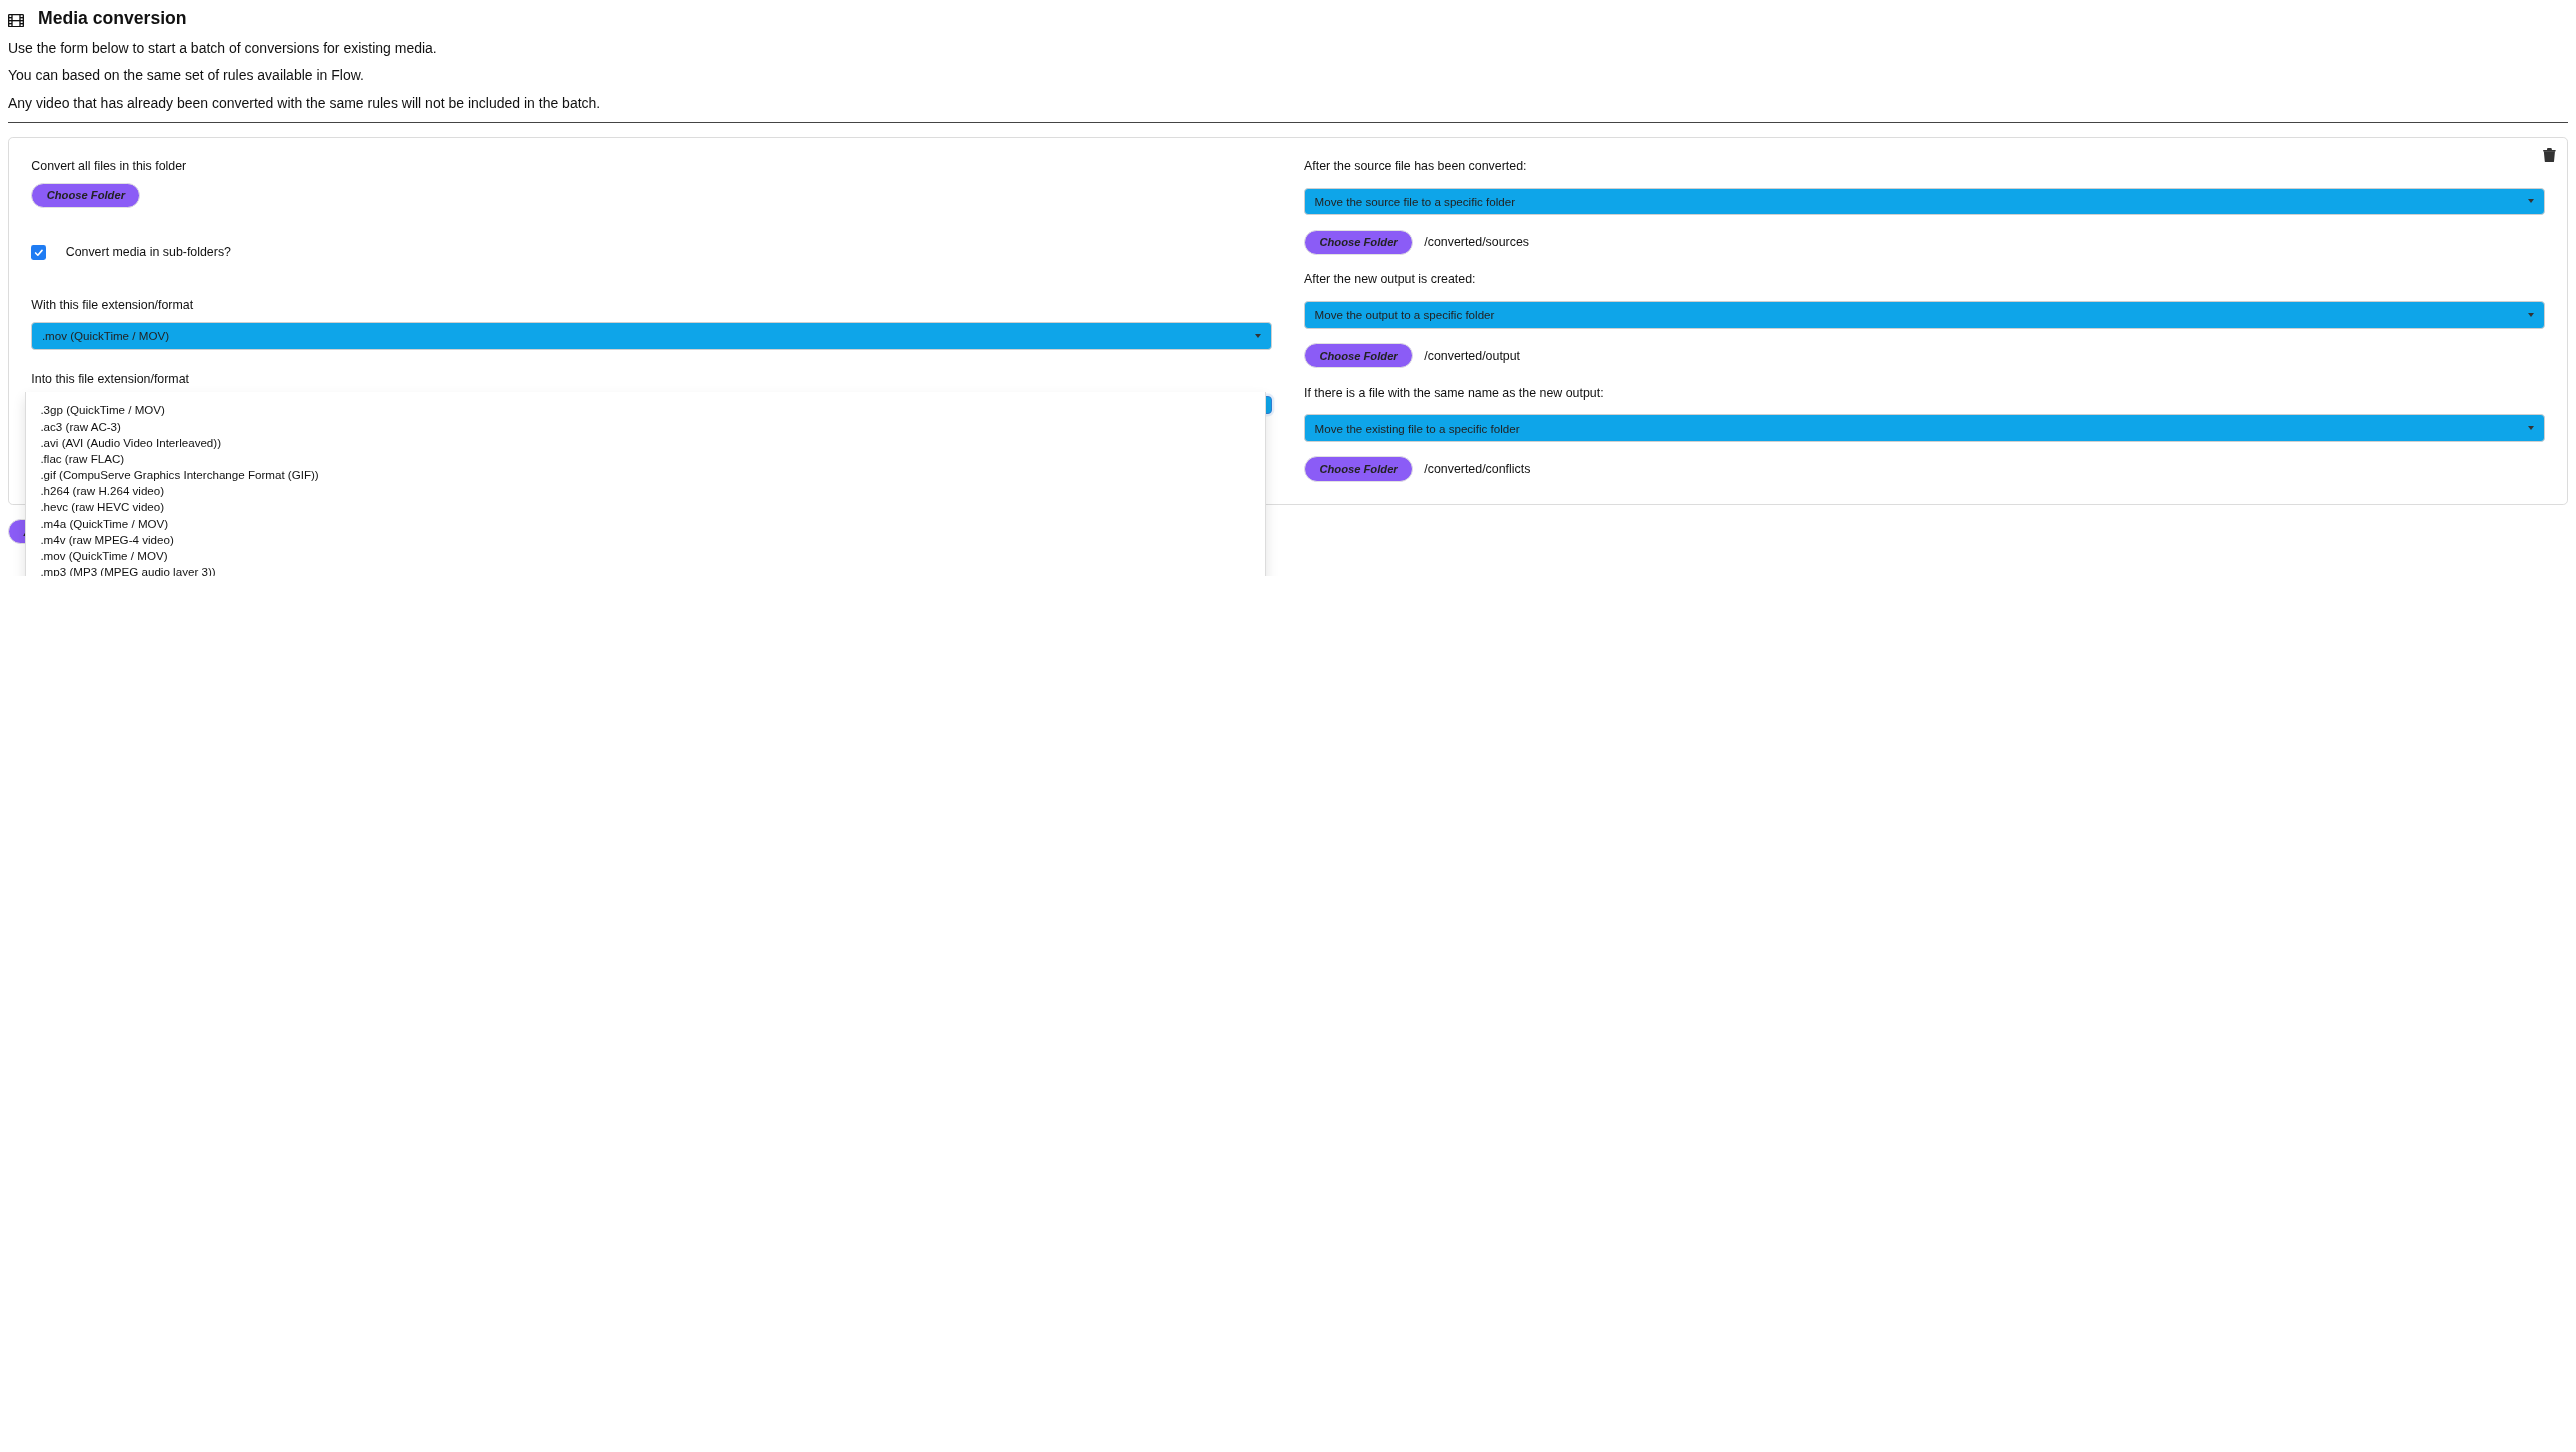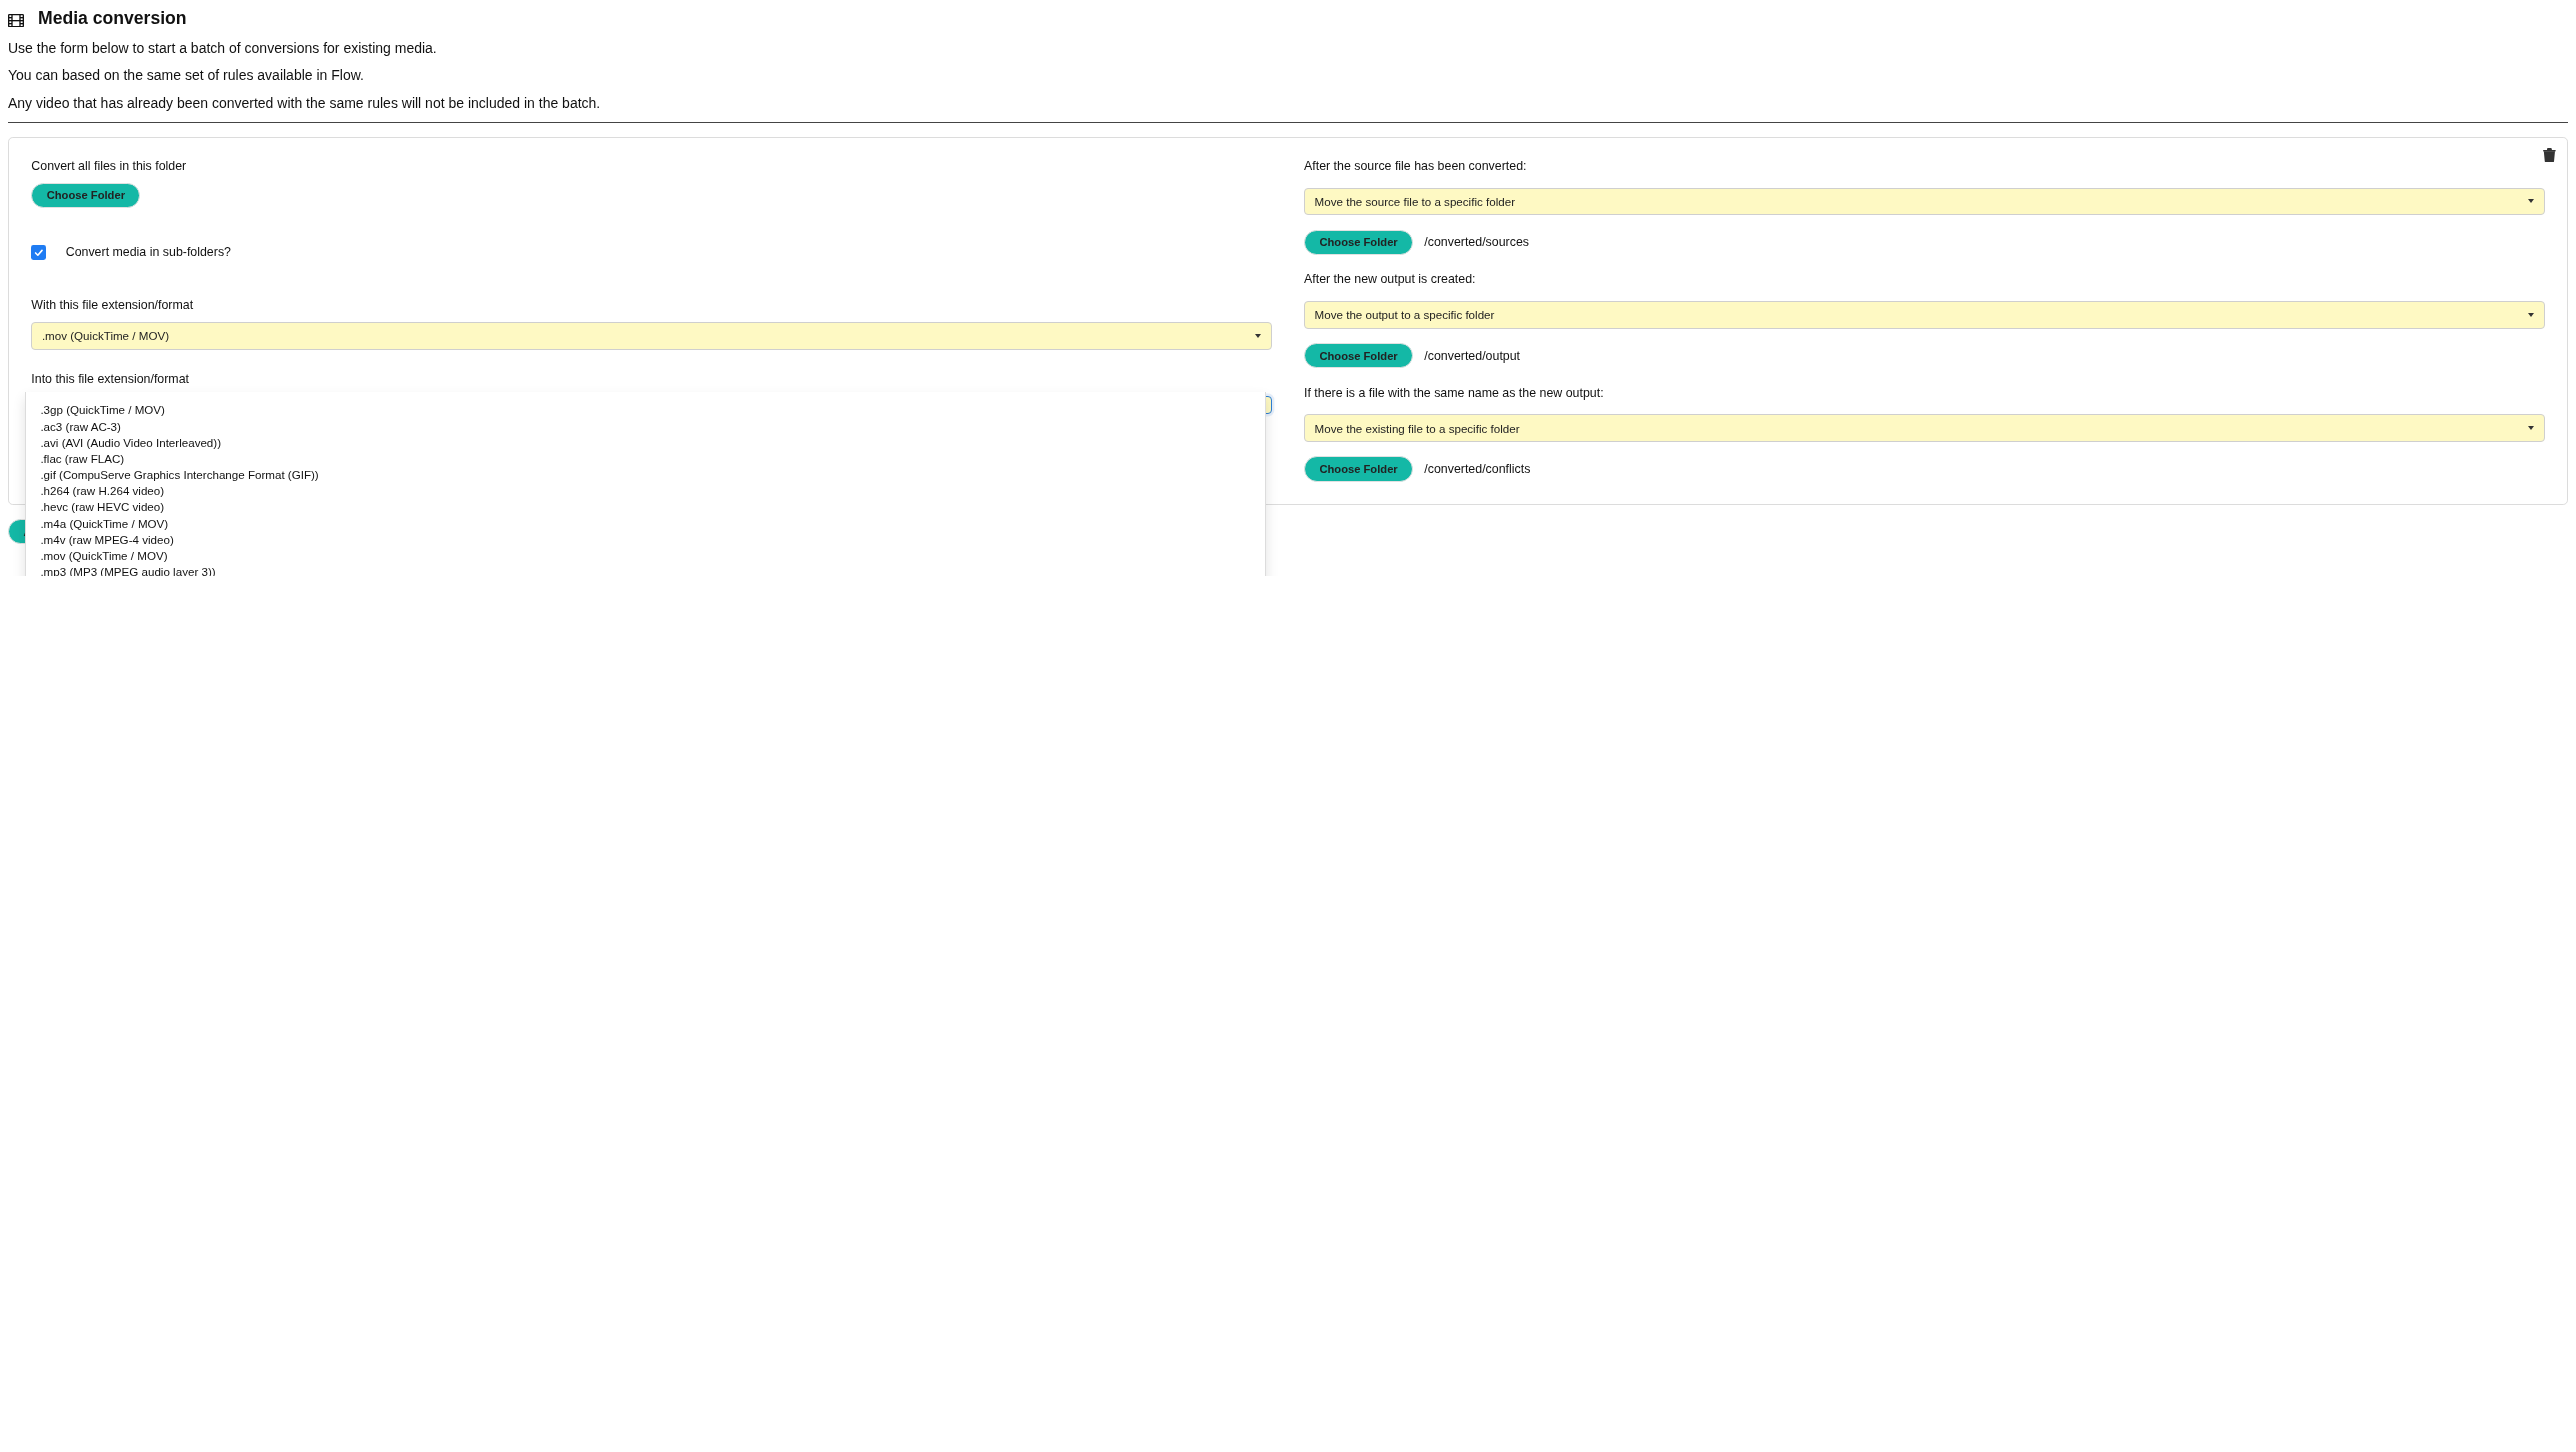--- a/index.html
+++ b/index.html
@@ -54,28 +54,29 @@
   }
   .field-label {
     font-size: 12.4px;
     color: #111;
     margin-bottom: 9.6px;
   }
   .field-block { margin-bottom: 22.3px; }
   .btn-pill {
     display: inline-flex;
     align-items: center;
-    background: #14b8a6;
+    background: #8b5cf6;
     border: 0.8px solid #e1e1e1;
     border-radius: 797px;
     padding: 5.6px 14.4px;
     font-size: 11.2px;
     font-weight: 600;
     color: #222;
     cursor: pointer;
+    font-style: italic;
   }
   .check-row {
     display: flex;
     align-items: center;
     gap: 8px;
     margin: 25.5px 0 27px 0;
   }
   .check-box {
     width: 14.4px; height: 14.4px;
     background: #1f7cf3;
@@ -86,21 +87,21 @@
   .select {
     width: 100%;
     border: 0.8px solid #cfcfcf;
     border-radius: 4px;
     padding: 6.4px 9.6px;
     font-size: 11.6px;
     color: #222;
     display: flex;
     justify-content: space-between;
     align-items: center;
-    background: #fef9c3;
+    background: #0ea5e9;
     cursor: pointer;
   }
   .select-focused {
     border: 0.8px solid #2f7fd4;
     box-shadow: 0 0 0 2.4px rgba(47,127,212,0.12);
   }
   .caret {
     width: 0; height: 0;
     border-left: 3.2px solid transparent;
     border-right: 3.2px solid transparent;

